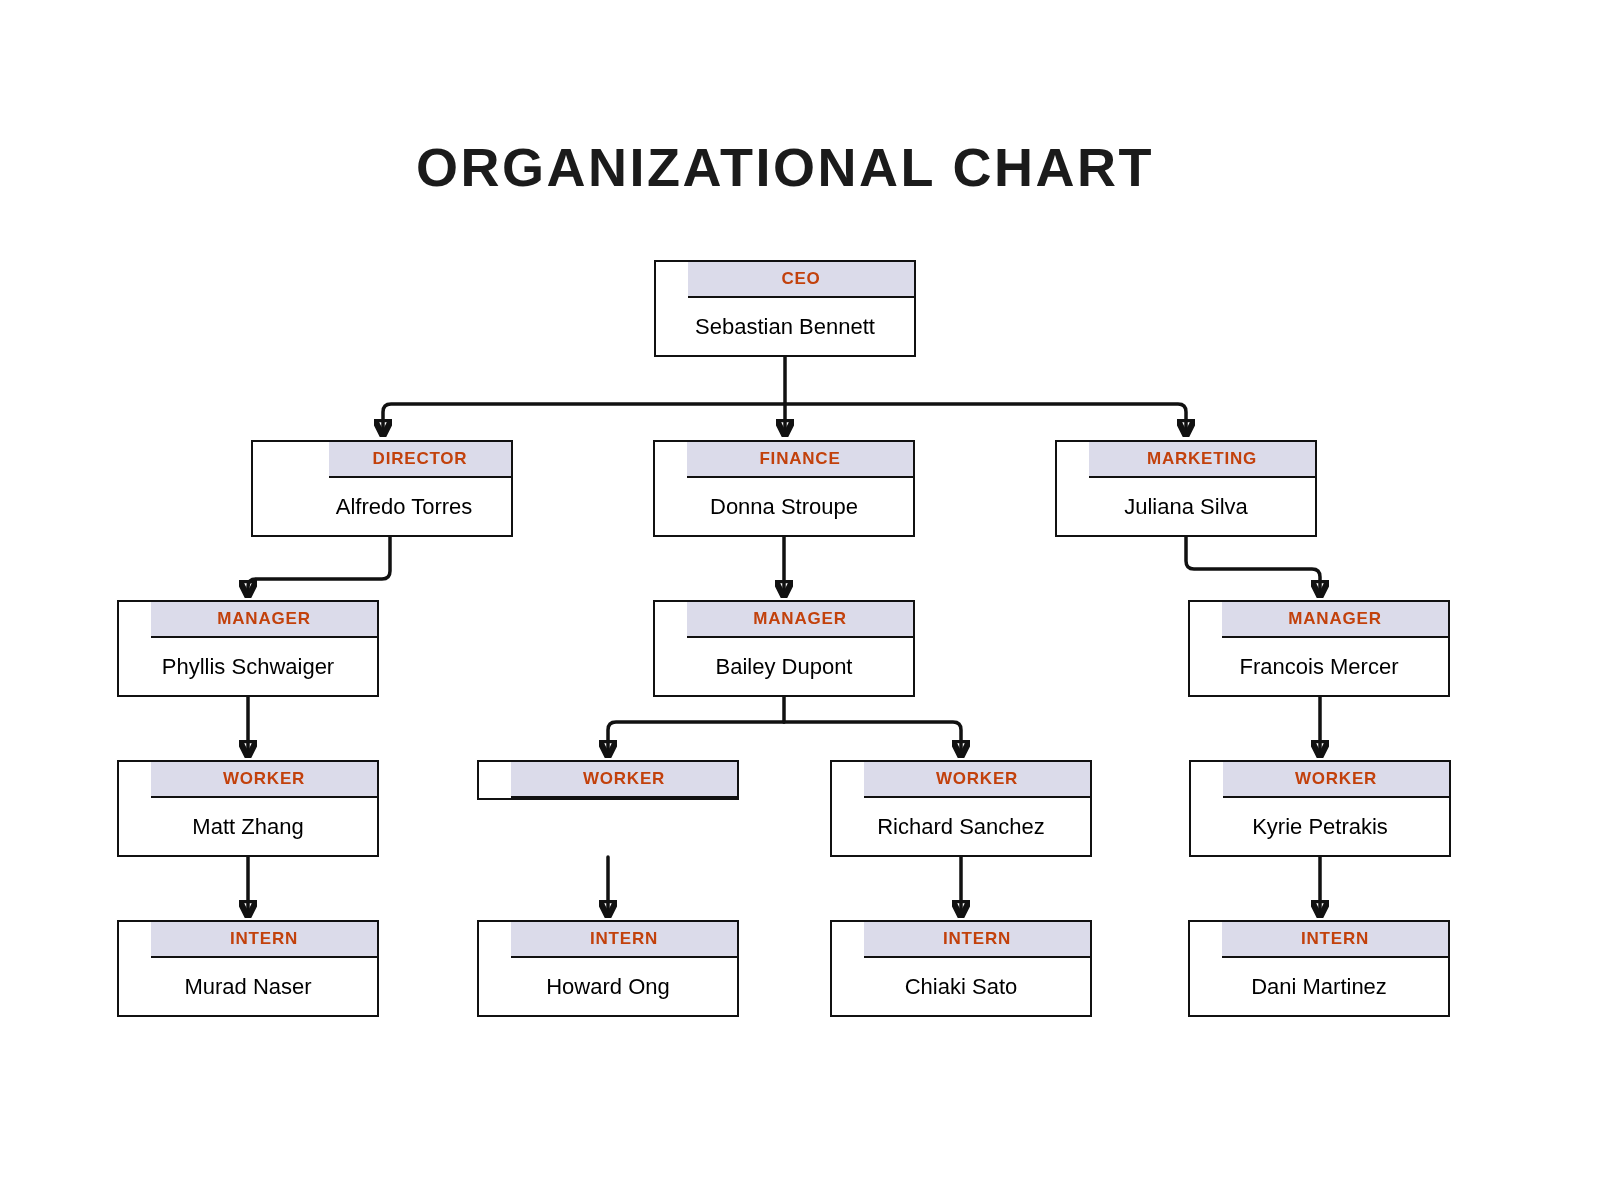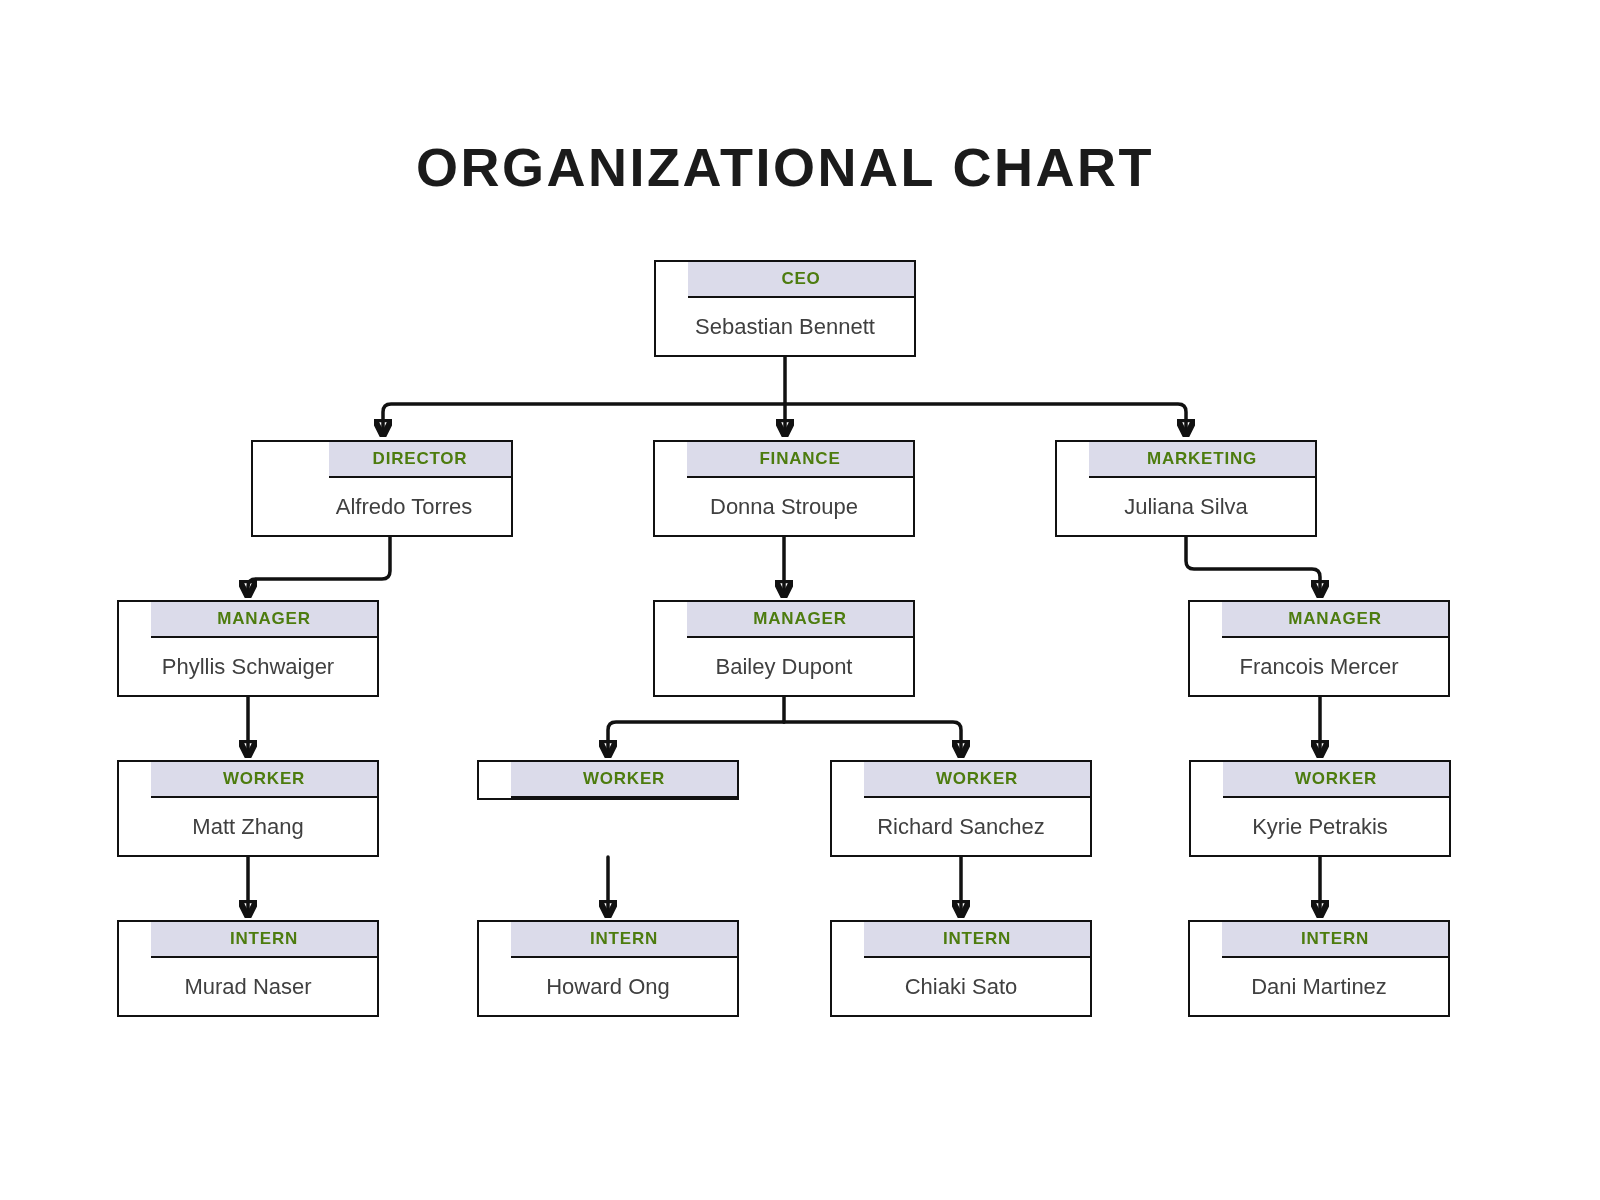--- a/index.html
+++ b/index.html
@@ -36,28 +36,28 @@
   }
   .node-role{
     height:36px;
     box-sizing:border-box;
     background:#dbdbea;
     border-bottom:2px solid #111111;
     display:flex;align-items:center;justify-content:center;
     font-size:17px;
     font-weight:bold;
     letter-spacing:0.8px;
-    color:#4d7c0f;
+    color:#c2410c;
     margin-left:32px;
   }
   .node-name{
     height:57px;
     display:flex;align-items:center;justify-content:center;
     font-size:22px;
-    color:#404040;
+    color:#000000;
     border-radius:7px;
   }
   
   .pos-ceo{left:654px;top:260px;}
   .pos-director{left:251px;top:440px;padding-left:44px;}
   .pos-finance{left:653px;top:440px;}
   .pos-marketing{left:1055px;top:440px;}
   .pos-manager-1{left:117px;top:600px;}
   .pos-manager-2{left:653px;top:600px;}
   .pos-manager-3{left:1188px;top:600px;}

